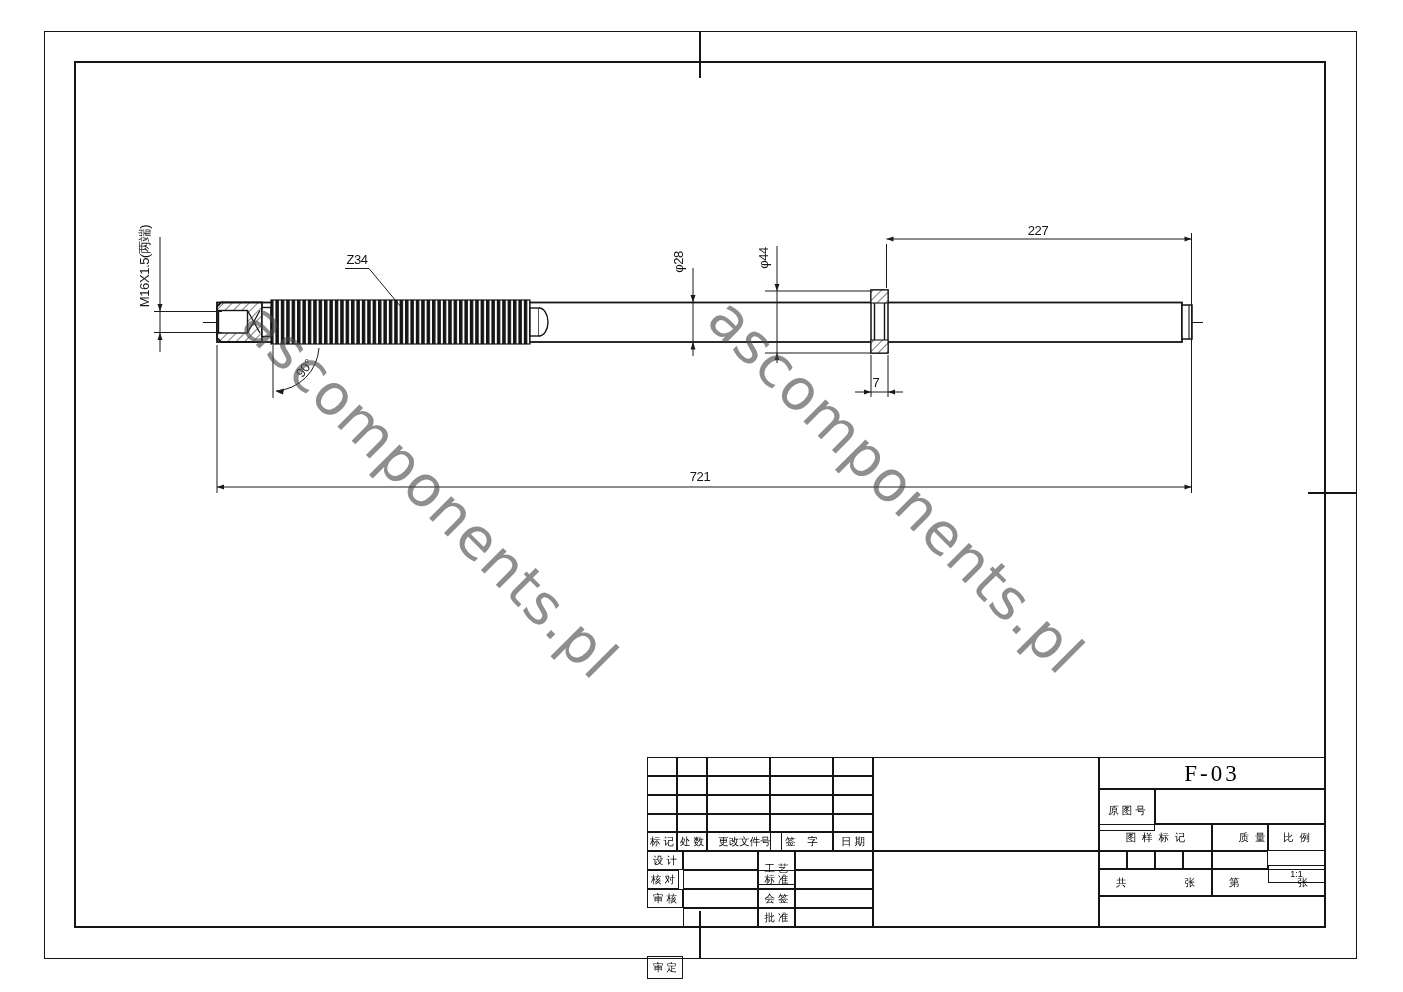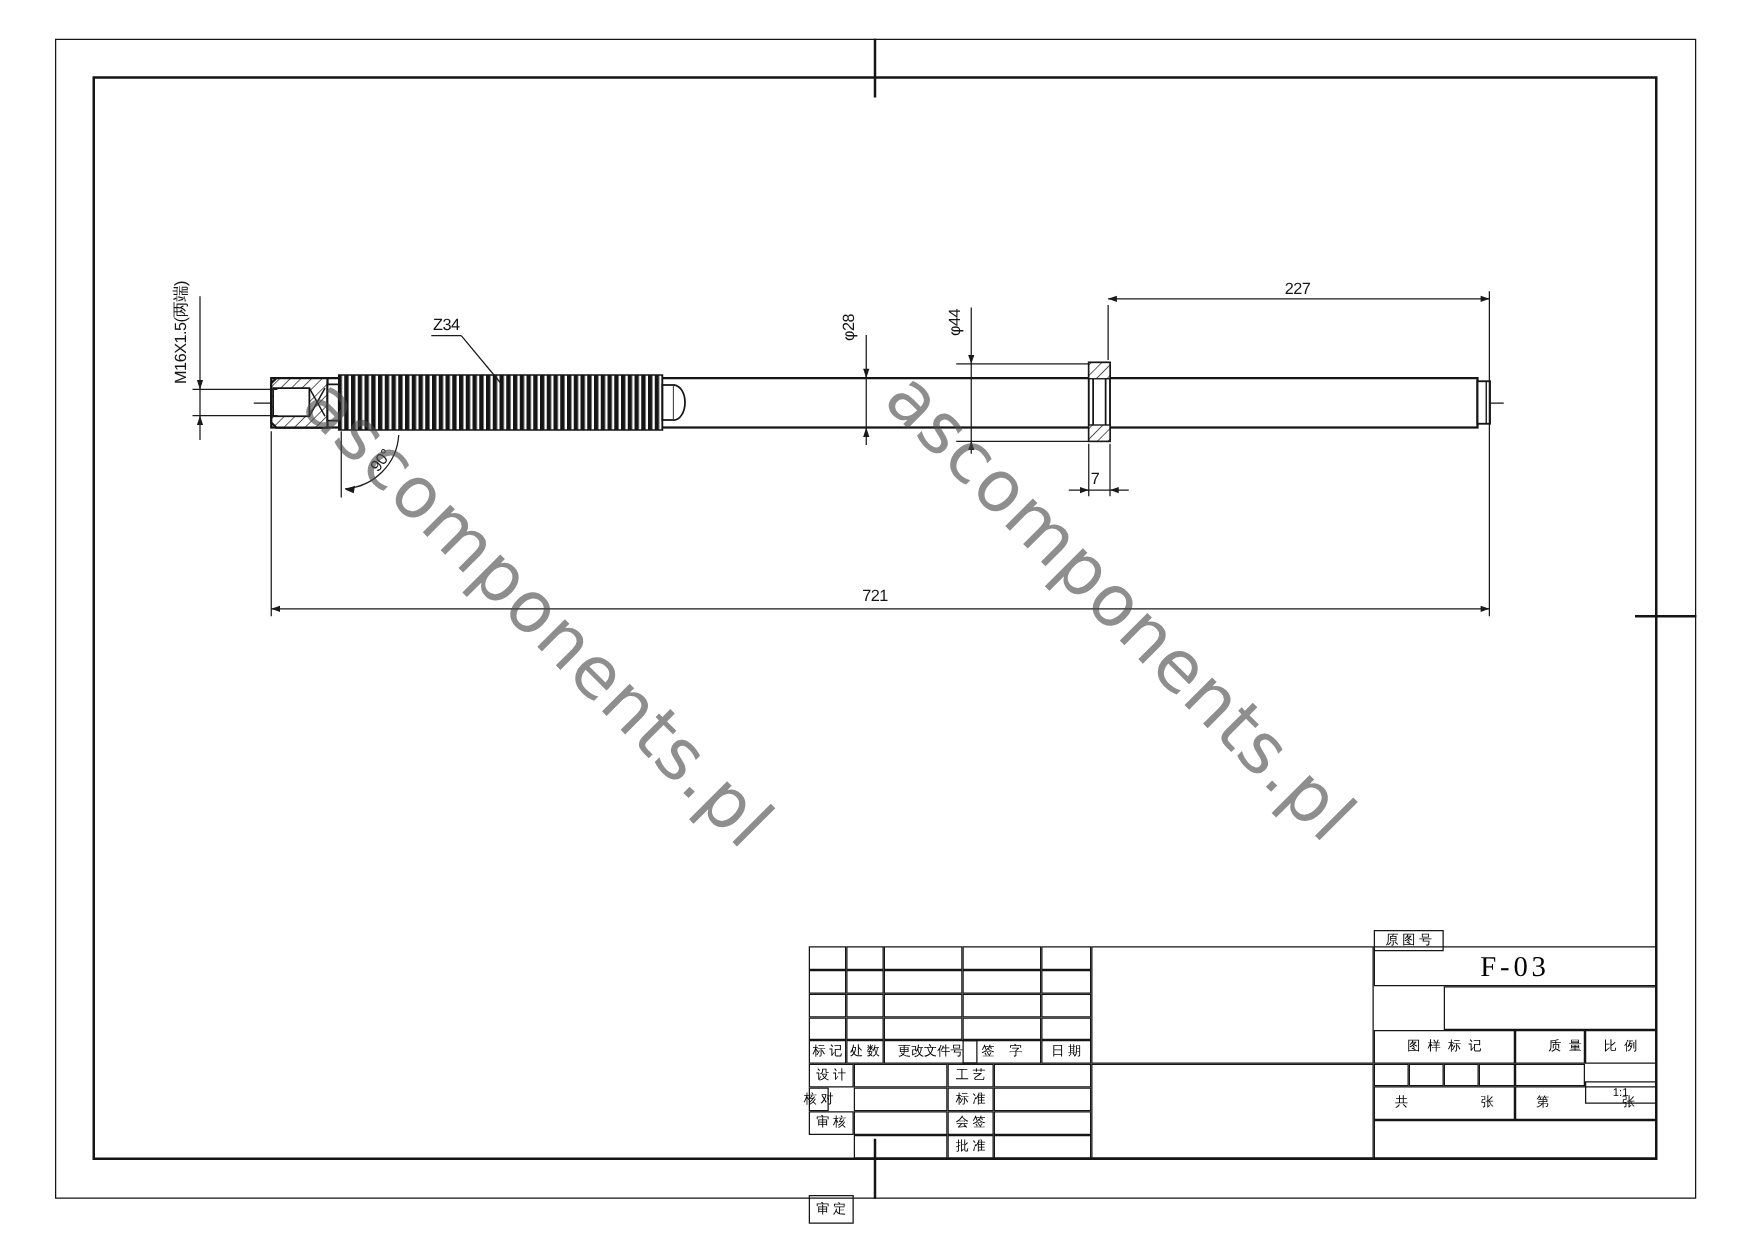--- a/index.html
+++ b/index.html
@@ -146,43 +146,43 @@
   <div class="c" style="left:833px;top:814px;width:40px;height:18px;"></div>
 
   <div class="c" style="left:647px;top:832px;width:30px;height:19px;">标 记</div>
   <div class="c" style="left:677px;top:832px;width:30px;height:19px;">处 数</div>
   <div class="c" style="left:707px;top:832px;width:75px;height:19px;">更改文件号</div>
   <div class="c" style="left:770px;top:832px;width:63px;height:19px;text-align:center;">签    字</div>
   <div class="c" style="left:833px;top:832px;width:40px;height:19px;">日 期</div>
 
   <div class="c" style="left:647px;top:851px;width:36px;height:19px;">设 计</div>
   <div class="c" style="left:683px;top:851px;width:75px;height:19px;"></div>
-  <div class="c" style="left:758px;top:851px;width:37px;height:19px;">工 艺</div>
+  <div class="c" style="left:758px;top:851px;width:37px;height:34px;">工 艺</div>
   <div class="c" style="left:795px;top:851px;width:78px;height:19px;"></div>
 
-  <div class="c" style="left:647px;top:870px;width:16px;height:19px;">核 对</div>
+  <div class="c" style="left:647px;top:870px;width:32px;height:19px;">核 对</div>
   <div class="c" style="left:683px;top:870px;width:75px;height:19px;"></div>
   <div class="c" style="left:758px;top:870px;width:37px;height:19px;">标 准</div>
   <div class="c" style="left:795px;top:870px;width:78px;height:19px;"></div>
 
   <div class="c" style="left:647px;top:889px;width:36px;height:19px;">审 核</div>
   <div class="c" style="left:683px;top:889px;width:75px;height:19px;"></div>
   <div class="c" style="left:758px;top:889px;width:37px;height:19px;">会 签</div>
   <div class="c" style="left:795px;top:889px;width:78px;height:19px;"></div>
 
   <div class="c" style="left:647px;top:908px;width:36px;height:23px;margin-top:48px;">审 定</div>
   <div class="c" style="left:683px;top:908px;width:75px;height:19px;"></div>
   <div class="c" style="left:758px;top:908px;width:37px;height:19px;">批 准</div>
   <div class="c" style="left:795px;top:908px;width:78px;height:19px;"></div>
 
   <div class="c" style="left:873px;top:757px;width:226px;height:94px;"></div>
   <div class="c" style="left:873px;top:851px;width:226px;height:76px;"></div>
 
   <div class="c partno" style="left:1099px;top:757px;width:226px;height:32px;">F-03</div>
-  <div class="c" style="left:1099px;top:744px;width:56px;height:17px;">原 图 号</div>
+  <div class="c" style="left:1099px;top:789px;width:56px;height:42px;">原 图 号</div>
   <div class="c" style="left:1155px;top:789px;width:170px;height:35px;"></div>
 
   <div class="c" style="left:1099px;top:824px;width:113px;height:27px;">图  样  标  记</div>
   <div class="c" style="left:1212px;top:824px;width:56px;height:27px;padding-left:24px;">质  量</div>
   <div class="c" style="left:1268px;top:824px;width:57px;height:27px;">比  例</div>
 
   <div class="c" style="left:1099px;top:851px;width:28px;height:18px;"></div>
   <div class="c" style="left:1127px;top:851px;width:28px;height:18px;"></div>
   <div class="c" style="left:1155px;top:851px;width:28px;height:18px;"></div>
   <div class="c" style="left:1183px;top:851px;width:29px;height:18px;"></div>

